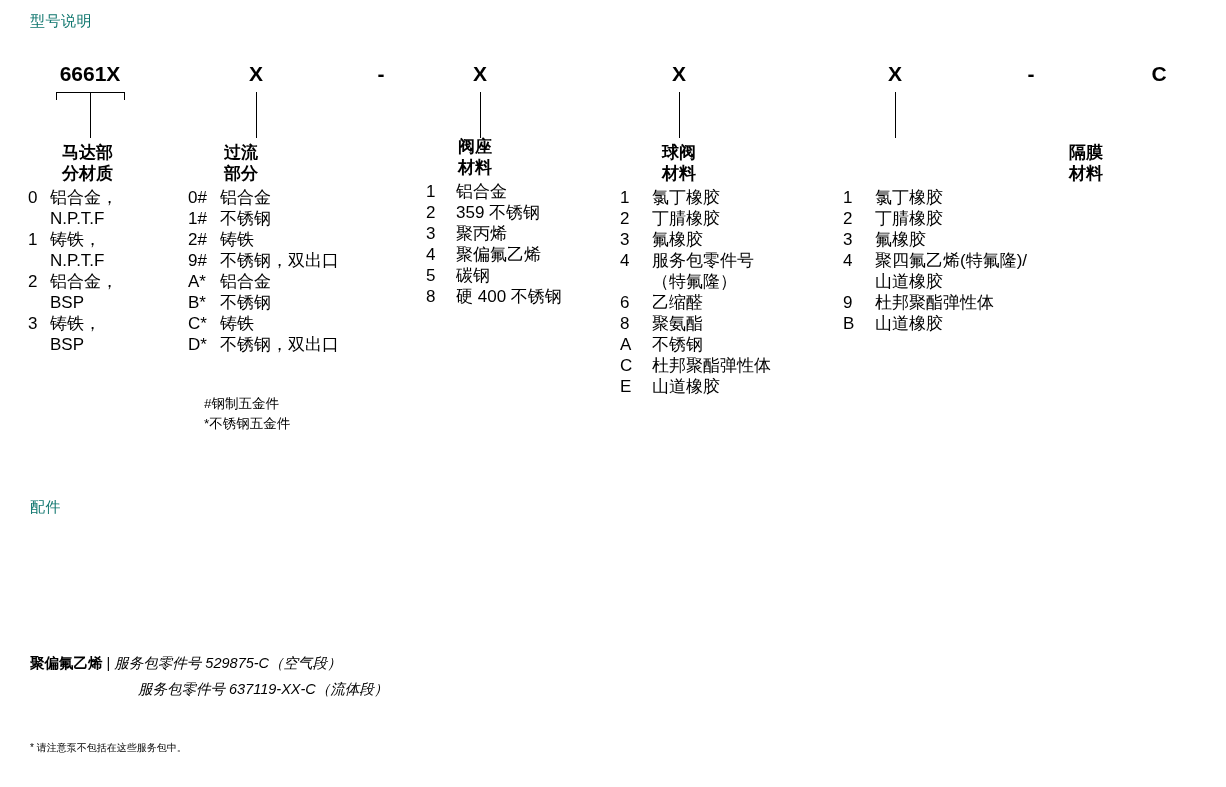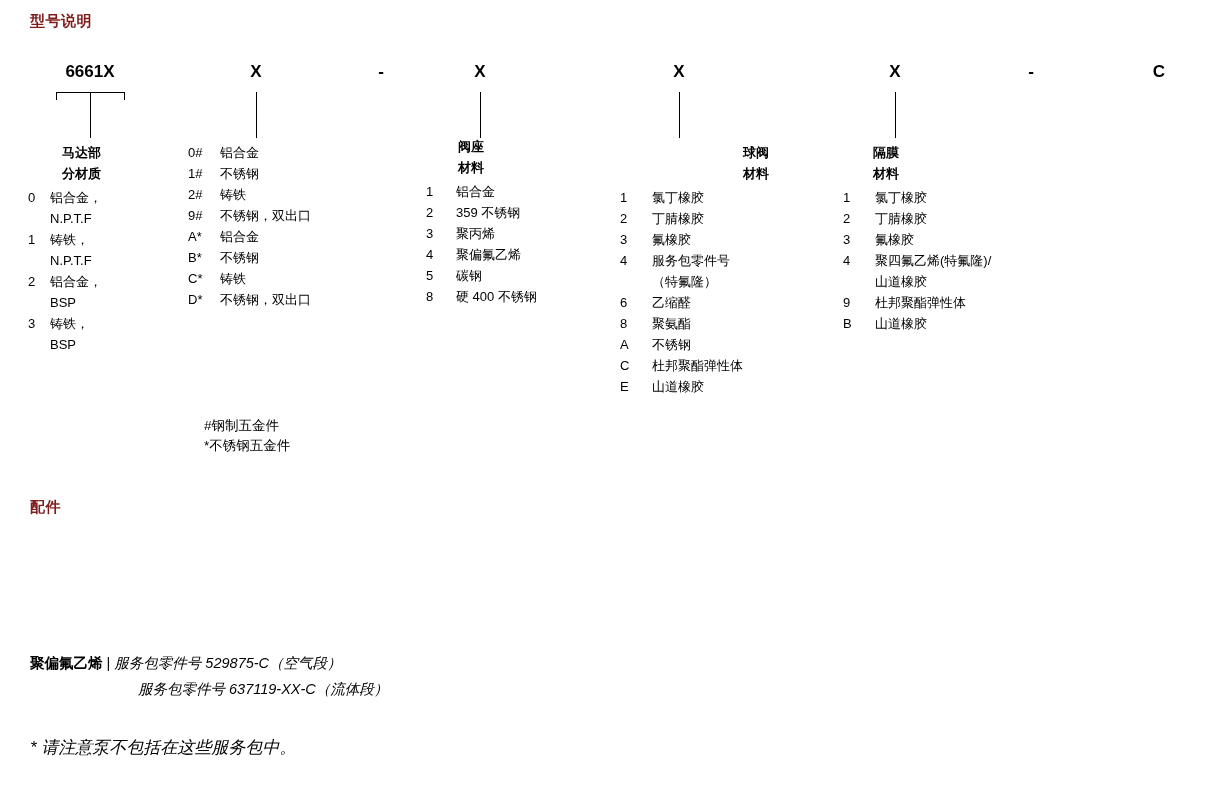--- a/index.html
+++ b/index.html
@@ -15,60 +15,60 @@
     position: relative;
     overflow: hidden;
   }
   .page {
     position: relative;
     width: 1226px;
     height: 787px;
   }
   .section-title {
     position: absolute;
-    color: #7f1d1d;
-    font-weight: bold;
+    color: #0f766e;
+    font-weight: normal;
     font-size: 15px;
     letter-spacing: 0.5px;
   }
   #model-title { left: 30px; top: 12px; }
   #acc-title { left: 30px; top: 498px; }
 
   
   .code-row {
     position: absolute;
     top: 62px;
     left: 0;
     width: 1226px;
     height: 28px;
   }
   .code-cell {
     position: absolute;
     font-weight: bold;
-    font-size: 17px;
+    font-size: 21px;
     text-align: center;
     white-space: nowrap;
   }
 
   
   .vline {
     position: absolute;
     width: 1px;
     background: #000;
   }
   .hline {
     position: absolute;
     height: 1px;
     background: #000;
   }
 
   
   .col {
     position: absolute;
-    font-size: 13px;
+    font-size: 17px;
     line-height: 21px;
   }
   .col-head {
     font-weight: bold;
     white-space: pre-line;
     margin-bottom: 3px;
   }
   .opt {
     display: flex;
     align-items: flex-start;
@@ -93,22 +93,21 @@
     position: absolute;
     font-size: 14.5px;
     line-height: 26px;
   }
   .acc b { font-weight: bold; }
   .acc i { font-style: italic; }
   .acc-line { white-space: nowrap; }
   .acc-body { white-space: pre-line; line-height: 28px; }
   .acc-note {
     position: absolute;
-    font-size: 17px;
-    font-style: italic;
+    font-size: 10px;
     line-height: 20px;
   }
   .indent-1 { padding-left: 108px; }
 </style>
 </head>
 <body>
 
 <div class="page">
 
   <div class="section-title" id="model-title">型号说明</div>
@@ -154,20 +153,22 @@
 BSP</div>
     </div>
     <div class="opt">
       <div class="opt-key">3</div>
       <div class="opt-val">铸铁，
 BSP</div>
     </div>
   </div>
 
   <div class="col" id="col-2" style="left:188px; top:142px; width:210px;">
+    <div class="col-head" style="text-align:left; padding-left:36px;">过流
+部分</div>
     <div class="opt">
       <div class="opt-key" style="width:32px;flex:0 0 32px;">0#</div>
       <div class="opt-val">铝合金</div>
     </div>
     <div class="opt">
       <div class="opt-key" style="width:32px;flex:0 0 32px;">1#</div>
       <div class="opt-val">不锈钢</div>
     </div>
     <div class="opt">
       <div class="opt-key" style="width:32px;flex:0 0 32px;">2#</div>
@@ -188,21 +189,21 @@
     <div class="opt">
       <div class="opt-key" style="width:32px;flex:0 0 32px;">C*</div>
       <div class="opt-val">铸铁</div>
     </div>
     <div class="opt">
       <div class="opt-key" style="width:32px;flex:0 0 32px;">D*</div>
       <div class="opt-val">不锈钢，双出口</div>
     </div>
   </div>
 
-  <div class="footnotes" style="left:204px; top:416px; width:220px;">#钢制五金件
+  <div class="footnotes" style="left:204px; top:394px; width:220px;">#钢制五金件
 *不锈钢五金件</div>
 
   <div class="col" id="col-3" style="left:426px; top:136px; width:200px;">
     <div class="col-head" style="text-align:left; padding-left:32px;">阀座
 材料</div>
     <div class="opt">
       <div class="opt-key" style="width:30px;flex:0 0 30px;">1</div>
       <div class="opt-val">铝合金</div>
     </div>
     <div class="opt">
@@ -221,21 +222,21 @@
       <div class="opt-key" style="width:30px;flex:0 0 30px;">5</div>
       <div class="opt-val">碳钢</div>
     </div>
     <div class="opt">
       <div class="opt-key" style="width:30px;flex:0 0 30px;">8</div>
       <div class="opt-val">硬 400 不锈钢</div>
     </div>
   </div>
 
   <div class="col" id="col-4" style="left:620px; top:142px; width:230px;">
-    <div class="col-head" style="text-align:center; padding-left:42px;">球阀
+    <div class="col-head" style="text-align:left; padding-left:42px;">球阀
 材料</div>
     <div class="opt">
       <div class="opt-key" style="width:32px;flex:0 0 32px;">1</div>
       <div class="opt-val">氯丁橡胶</div>
     </div>
     <div class="opt">
       <div class="opt-key" style="width:32px;flex:0 0 32px;">2</div>
       <div class="opt-val">丁腈橡胶</div>
     </div>
     <div class="opt">
@@ -263,21 +264,21 @@
       <div class="opt-key" style="width:32px;flex:0 0 32px;">C</div>
       <div class="opt-val">杜邦聚酯弹性体</div>
     </div>
     <div class="opt">
       <div class="opt-key" style="width:32px;flex:0 0 32px;">E</div>
       <div class="opt-val">山道橡胶</div>
     </div>
   </div>
 
   <div class="col" id="col-5" style="left:843px; top:142px; width:260px;">
-    <div class="col-head" style="text-align:left; padding-left:30px;">隔膜
+    <div class="col-head" style="text-align:right; padding-left:30px;">隔膜
 材料</div>
     <div class="opt">
       <div class="opt-key" style="width:32px;flex:0 0 32px;">1</div>
       <div class="opt-val">氯丁橡胶</div>
     </div>
     <div class="opt">
       <div class="opt-key" style="width:32px;flex:0 0 32px;">2</div>
       <div class="opt-val">丁腈橡胶</div>
     </div>
     <div class="opt">

